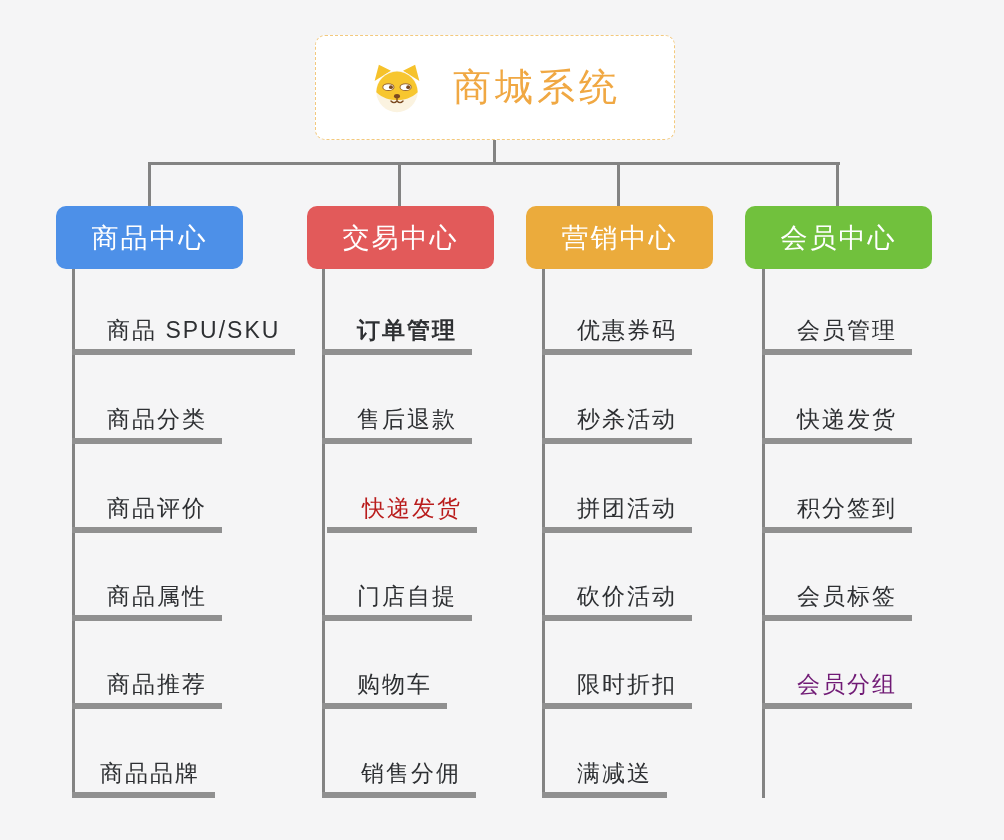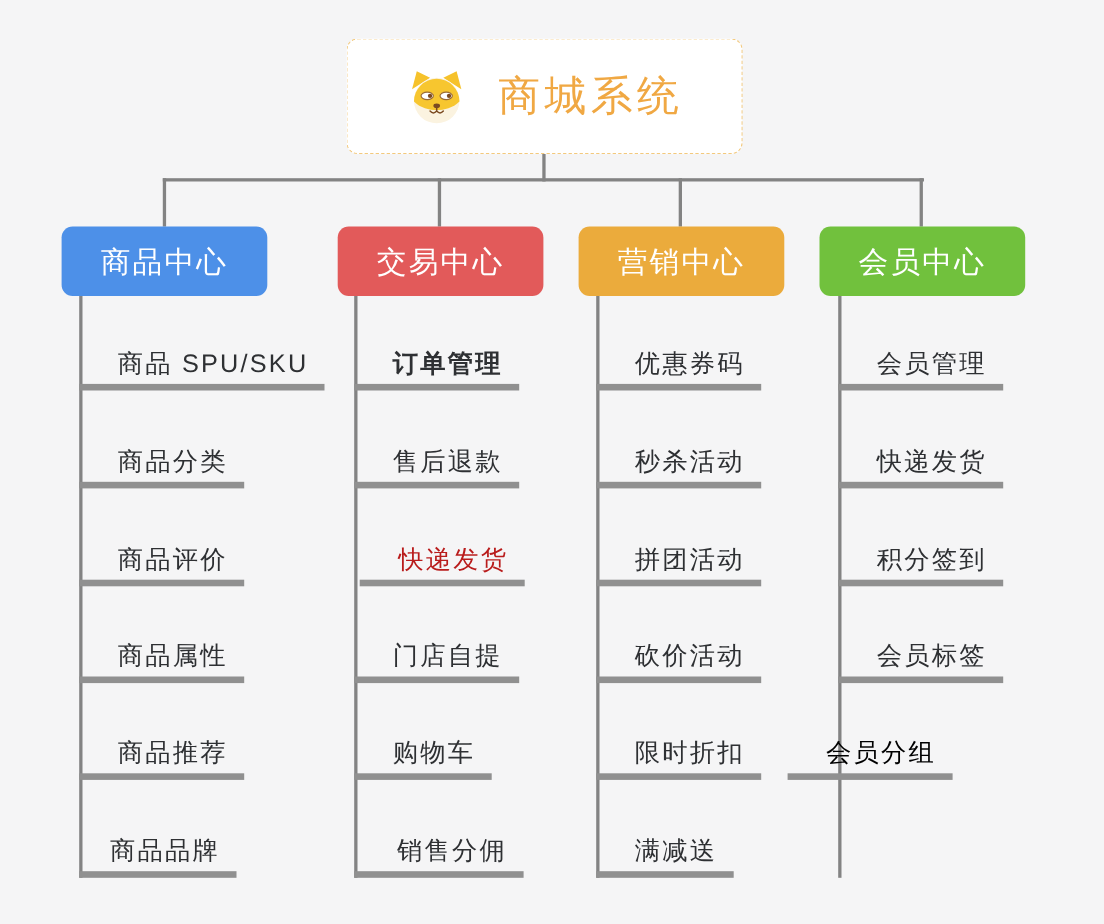--- a/index.html
+++ b/index.html
@@ -122,14 +122,14 @@
     <div class="leaf" style="left: 542px; top: 757px; color: rgb(46, 48, 51); border-bottom-color: rgb(144, 144, 144);">满减送</div>
     <div class="line" style="left: 836px; top: 162px; width: 3px; height: 44px; background: rgb(131, 131, 131);"></div>
     <div class="line" style="left: 762px; top: 269px; width: 3px; height: 529px; background: rgb(131, 131, 131);"></div>
     <div class="branch" style="left: 745px; width: 187px; background: rgb(113, 193, 61);">
       <span class="branch-label" style="color: rgb(255, 255, 255);">会员中心</span>
     </div>
     <div class="leaf" style="left: 762px; top: 314px; color: rgb(46, 48, 51); border-bottom-color: rgb(144, 144, 144);">会员管理</div>
     <div class="leaf" style="left: 762px; top: 403px; color: rgb(46, 48, 51); border-bottom-color: rgb(144, 144, 144);">快递发货</div>
     <div class="leaf" style="left: 762px; top: 492px; color: rgb(46, 48, 51); border-bottom-color: rgb(144, 144, 144);">积分签到</div>
     <div class="leaf" style="left: 762px; top: 580px; color: rgb(46, 48, 51); border-bottom-color: rgb(144, 144, 144);">会员标签</div>
-    <div class="leaf" style="left: 716px; top: 668px; color: #000000; border-bottom-color: rgb(144, 144, 144);">会员分组</div>
+    <div class="leaf" style="left: 762px; top: 668px; color: #701a75; border-bottom-color: rgb(144, 144, 144);">会员分组</div>
   </div>
 
 </body></html>

